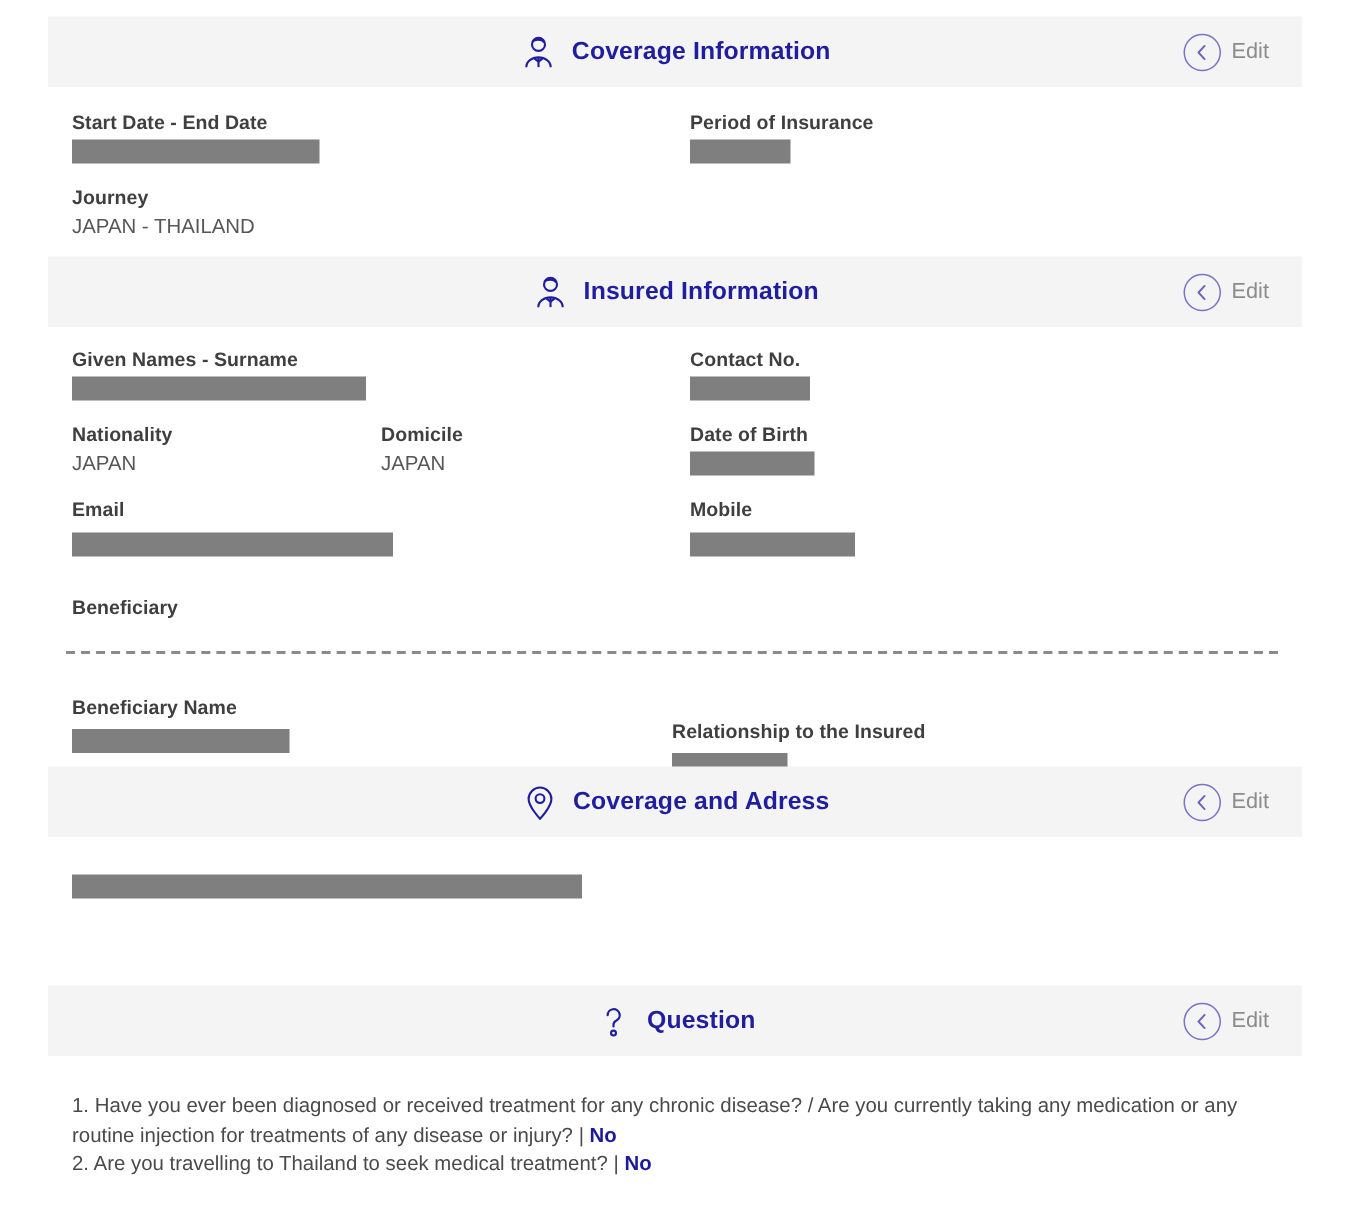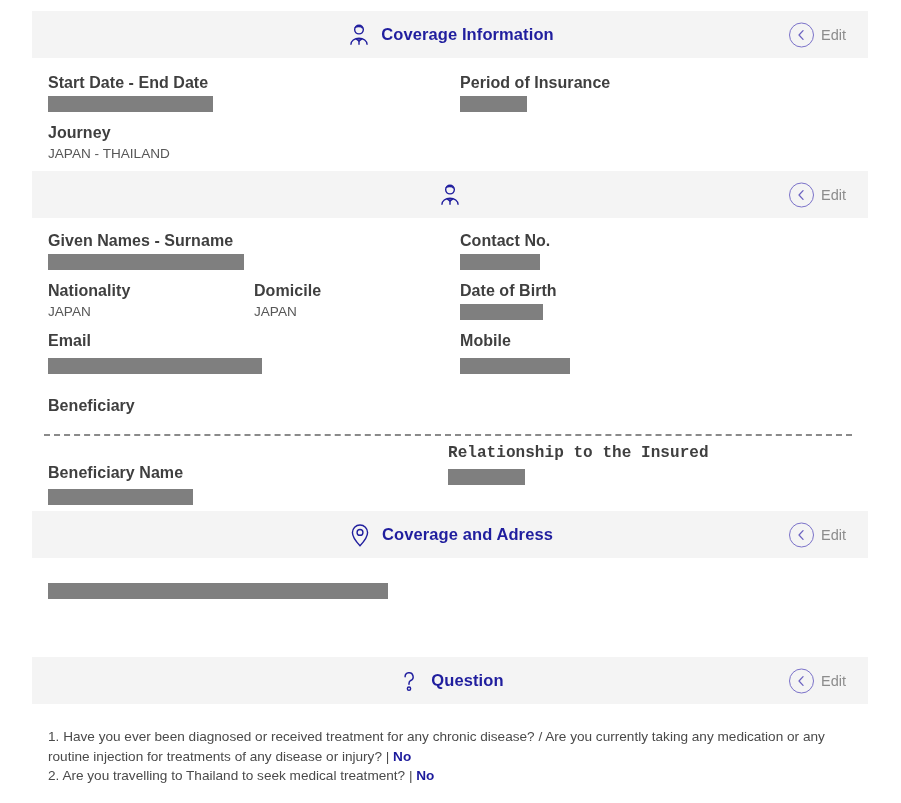--- a/index.html
+++ b/index.html
@@ -79,21 +79,21 @@
   .edit-label {
     font-size: 14.5px;
     color: #8c8c8c;
   }
 
   
   .field {
     position: absolute;
   }
   .field-label {
-    font-size: 16px;
+    font-size: 13px;
     font-weight: bold;
     color: #3f3f3f;
     white-space: nowrap;
     letter-spacing: 0.05px;
   }
   .field-value {
     font-size: 13.6px;
     color: #575757;
     white-space: nowrap;
     margin-top: 4px;
@@ -175,20 +175,21 @@
     <div class="section-title-wrap">
       <span class="section-icon">
         <svg viewBox="0 0 24 24" width="26" height="26" fill="none" stroke="currentColor" stroke-width="1.3">
           <circle cx="12" cy="7" r="4"></circle>
           <path d="M8.2 5.4c1.2-1.6 6-1.9 7.3.4"></path>
           <path d="M4.5 21c0-3.6 3.4-6 7.5-6s7.5 2.4 7.5 6"></path>
           <path d="M12 15v6"></path>
           <path d="M9.4 15.6l2.6 2 2.6-2"></path>
         </svg>
       </span>
+      <span class="section-title">Insured Information</span>
     </div>
     <div class="edit-btn">
       <span class="edit-circle">
         <svg viewBox="0 0 24 24" width="15" height="15" fill="none" stroke="#6b62c0" stroke-width="2" stroke-linecap="round" stroke-linejoin="round">
           <polyline points="14.5,5 8,12 14.5,19"></polyline>
         </svg>
       </span>
       <span class="edit-label">Edit</span>
     </div>
   </div>
@@ -232,21 +233,21 @@
     <div class="field-label">Beneficiary</div>
   </div>
 
   <div class="dashed-divider" style="left:44px; top:434px; width:808px;"></div>
 
   <div class="field" style="left:48px; top:464px;">
     <div class="field-label">Beneficiary Name</div>
     <span class="redacted" style="width:145px; margin-top:7px;"></span>
   </div>
 
-  <div class="field" style="left:448px; top:444px;font-family:Liberation Mono, monospace;">
+  <div class="field" style="left:448px; top:480px;">
     <div class="field-label">Relationship to the Insured</div>
     <span class="redacted" style="width:77px; margin-top:7px;"></span>
   </div>
 
   <div class="section-header" style="top:511px;">
     <div class="section-title-wrap">
       <span class="section-icon">
         <svg viewBox="0 0 24 24" width="26" height="26" fill="none" stroke="currentColor" stroke-width="1.3">
           <path d="M12 22c0 0 7-7.4 7-12.2A7 7 0 0 0 5 9.8C5 14.6 12 22 12 22z"></path>
           <circle cx="12" cy="9.6" r="2.7"></circle>

